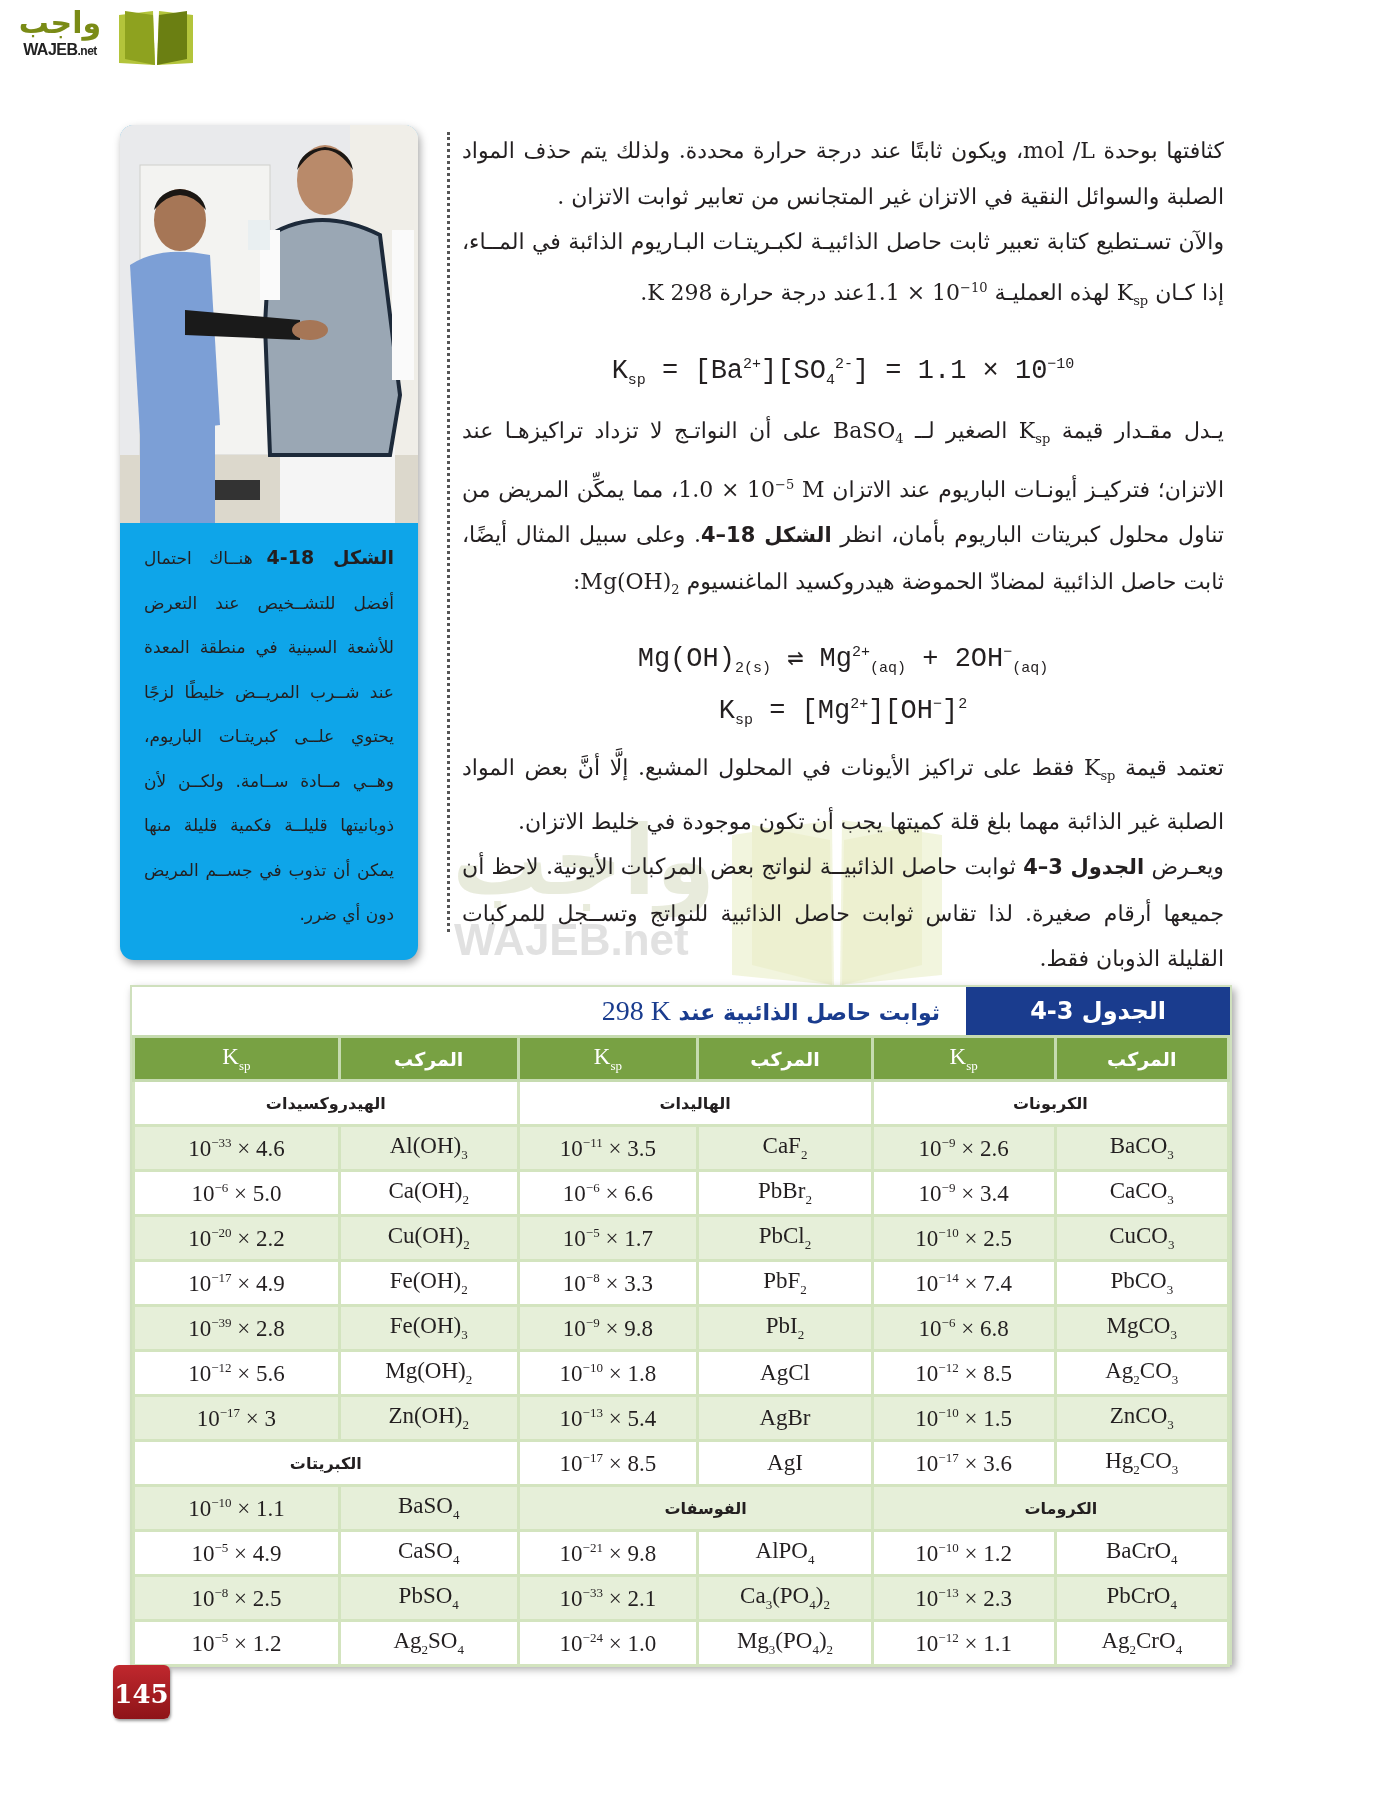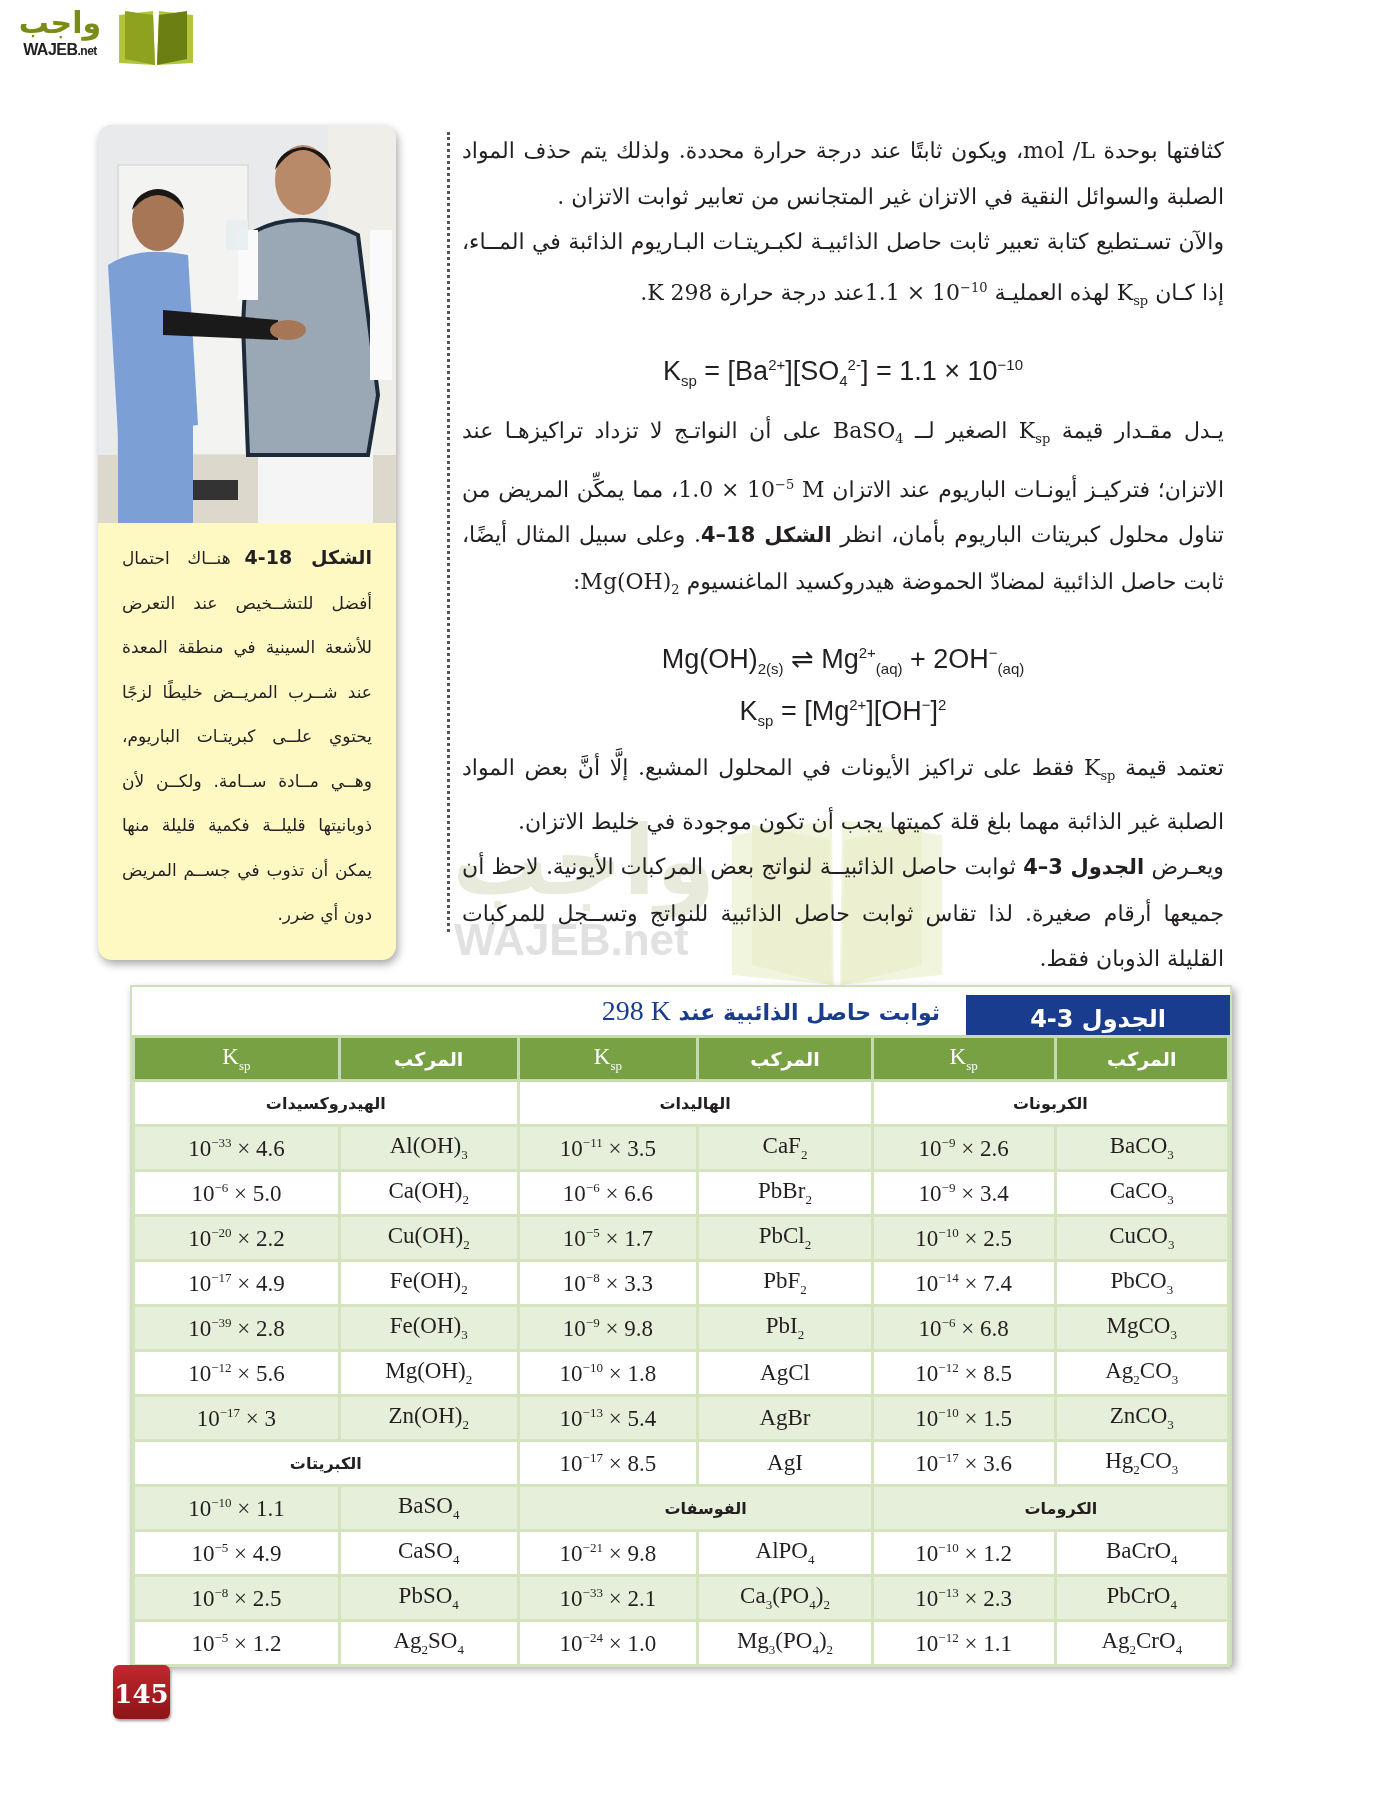--- a/index.html
+++ b/index.html
@@ -8,50 +8,50 @@
 
     
     .logo { position: absolute; left: 10px; top: 5px; width: 180px; height: 62px; }
     .logo-text { position: absolute; left: 0; top: 0; width: 100px; text-align: center; }
     .logo-ar { font-family: "DejaVu Sans", sans-serif; font-weight: bold; font-size: 30px; color: #7a8b16; line-height: 36px; }
     .logo-en { font-family: "Liberation Sans", sans-serif; font-weight: bold; font-size: 16px; color: #222; line-height: 18px; letter-spacing: -0.5px; }
     .logo-en small { font-size: 12px; }
     .logo-book { position: absolute; left: 105px; top: 2px; width: 82px; height: 60px; }
 
     
-    .fig-card { position: absolute; left: 98px; top: 125px; width: 298px; height: 835px;
-      background: #fef9c3; border-radius: 14px; box-shadow: 2px 4px 8px rgba(0,0,0,0.35); overflow: hidden; }
+    .fig-card { position: absolute; left: 120px; top: 125px; width: 298px; height: 835px;
+      background: #0ea5e9; border-radius: 14px; box-shadow: 2px 4px 8px rgba(0,0,0,0.35); overflow: hidden; }
     .fig-photo { position: absolute; left: 0; top: 0; width: 298px; height: 398px; background: #e9ebee; overflow: hidden; }
     .fig-caption { position: absolute; left: 24px; top: 410px; width: 250px; direction: rtl; text-align: justify;
       font-family: "DejaVu Sans", sans-serif; font-size: 17px; line-height: 44.5px; color: #231f20; }
     .fig-caption .cap-label { font-weight: bold; font-size: 19px; margin-left: 14px; }
 
     
     .divider { position: absolute; left: 447px; top: 132px; width: 0; height: 800px; border-left: 3px dotted #555; }
 
     
     .main { position: absolute; left: 462px; top: 128px; width: 762px; direction: rtl; }
     .para { font-family: "DejaVu Serif", "Liberation Serif", serif; font-size: 22px; line-height: 45.5px; text-align: justify; color: #231f20; }
     .para b { font-family: "DejaVu Sans", sans-serif; font-weight: bold; font-size: 21px; }
-    .eq { direction: ltr; text-align: center; font-family: Liberation Sans, sans-serif; font-size: 27px; color: #231f20; }
+    .eq { direction: ltr; text-align: center; font-family: Liberation Mono, monospace; font-size: 27px; color: #231f20; }
     .eq sub, .eq sup { font-size: 15px; }
     .para sub, .para sup { font-size: 13px; }
     .ltr { direction: ltr; unicode-bidi: embed; }
 
     
     .watermark { position: absolute; left: 452px; top: 815px; width: 500px; height: 160px; opacity: 0.55; pointer-events: none; }
     .wm-ar { position: absolute; left: 0; top: -10px; font-family: "DejaVu Sans", sans-serif; font-weight: bold; font-size: 96px; color: #d7dcc0; }
     .wm-en { position: absolute; left: 2px; top: 100px; font-family: "Liberation Sans", sans-serif; font-weight: bold; font-size: 44px; color: #c9c9c9; }
     .wm-book { position: absolute; left: 270px; top: 0; width: 230px; height: 170px; }
 
     
     .tbl-wrap { position: absolute; left: 130px; top: 985px; width: 1102px; height: 680px;
       box-shadow: 3px 4px 8px rgba(0,0,0,0.35); background: #fff; border: 2px solid #cfe0bd; }
     .tbl-title { position: absolute; left: 0; top: 0; width: 1098px; height: 48px; background: #fff; direction: rtl; }
-    .tbl-title-label { position: absolute; right: 0; top: 8px; width: 264px; height: 48px; background: #1a3c8e;
+    .tbl-title-label { position: absolute; right: 0; top: 0; width: 264px; height: 48px; background: #1a3c8e;
       color: #fff; font-family: "DejaVu Sans", sans-serif; font-weight: bold; font-size: 24px; line-height: 48px; padding-right: 64px; }
     .tbl-title-text { position: absolute; right: 290px; top: 0; height: 60px; line-height: 48px; color: #1a3c8e;
       font-family: "DejaVu Sans", sans-serif; font-weight: bold; font-size: 22px; }
     .tbl-title-text .k { font-family: "Liberation Serif", serif; font-weight: normal; font-size: 28px; }
     table { position: absolute; left: 0; top: 48px; width: 1098px; border-collapse: collapse; table-layout: fixed; direction: rtl; }
     td, th { border: 3px solid #d3e4bf; text-align: center; height: 45px; padding: 0; font-family: "Liberation Serif", "DejaVu Serif", serif; font-size: 23px; color: #231f20; }
     th { background: #78a143; color: #fff; font-weight: normal; height: 44px; border-color: #c6dbb0; }
     th.h-ar { font-family: "DejaVu Sans", sans-serif; font-weight: bold; font-size: 19px; }
     th.h-k { font-size: 23px; }
     th sub, td sub, td sup { font-size: 13px; }

